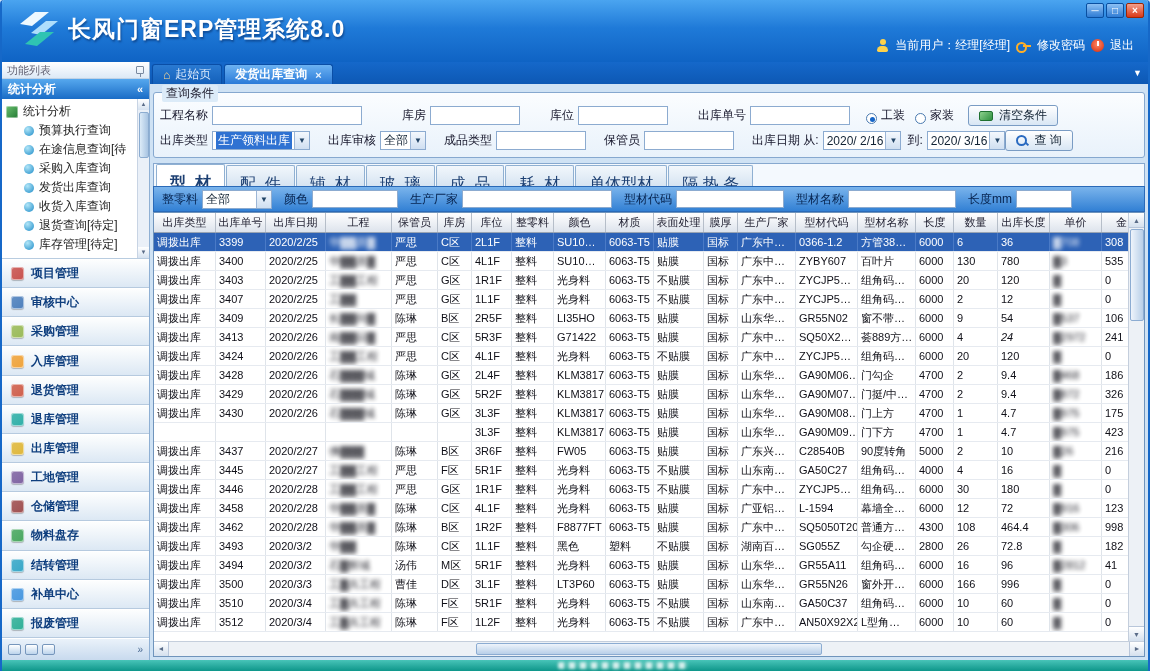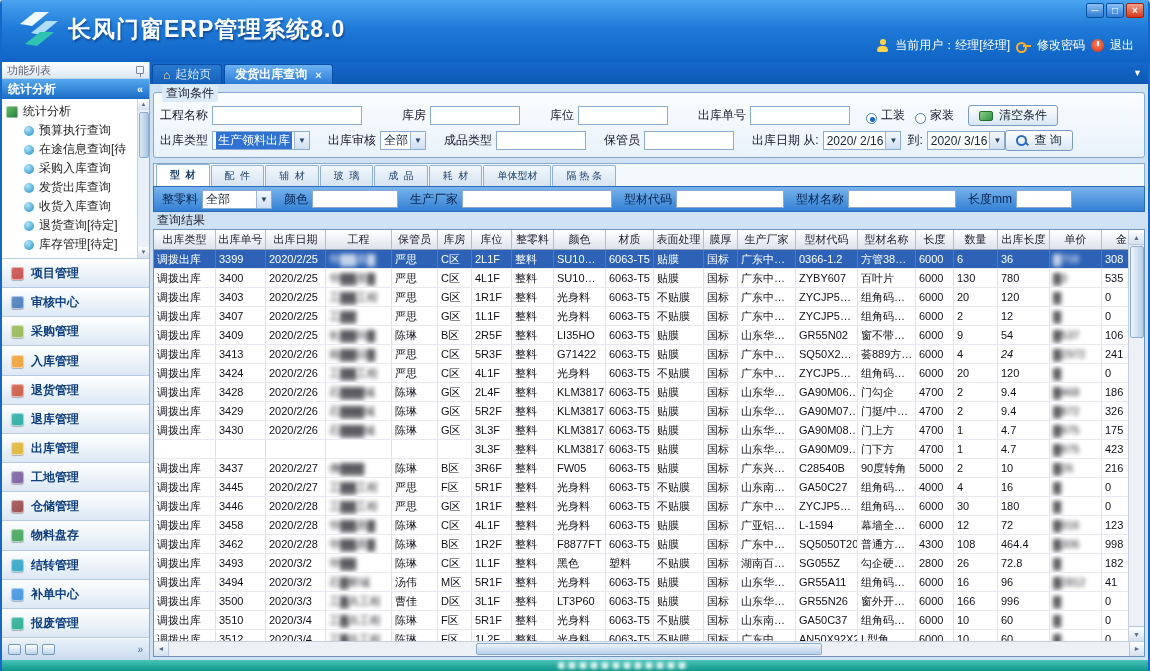--- a/index.html
+++ b/index.html
@@ -72,21 +72,21 @@
 .rdot{width:11px;height:11px;border-radius:50%;border:1px solid #4a7ab0;background:#fff;position:relative;flex:0 0 11px}
 .rdot.on::after{content:"";position:absolute;left:2.5px;top:2.5px;width:5px;height:5px;border-radius:50%;background:#1565c8}
 .btn{height:21px;display:inline-flex;align-items:center;gap:6px;padding:0 10px;border:1px solid #7a9cc4;border-radius:3px;background:linear-gradient(180deg,#ffffff,#d8e6f4);font:inherit;color:#123;cursor:pointer}
 .btn.pushr{margin-left:auto;margin-right:80px}
 .ico-clear{width:14px;height:10px;background:linear-gradient(135deg,#8cd08c,#2f9040);border-radius:2px;border:1px solid #1f7030}
 .ico-search{width:12px;height:12px;position:relative}
 .ico-search::before{content:"";position:absolute;left:0;top:0;width:7px;height:7px;border:2px solid #2a6ac0;border-radius:50%}
 .ico-search::after{content:"";position:absolute;left:8.5px;top:8.5px;width:4px;height:2px;background:#2a6ac0;transform:rotate(45deg)}
 
 .mat-tabs{flex:0 0 23px;display:flex;align-items:flex-end;background:#f4f9fe;border:1px solid #86a8cf;border-bottom:none;margin-top:5px;padding-left:2px;gap:1px}
-.mtab{height:21px;line-height:20px;padding:0 13px;border:1px solid #8fb0d2;border-bottom:none;border-radius:2px 2px 0 0;background:linear-gradient(180deg,#f2f7fc,#d6e4f2);color:#1c3f72;cursor:pointer;font-size:10px;white-space:pre}
+.mtab{height:21px;line-height:20px;padding:8px 13px;border:1px solid #8fb0d2;border-bottom:none;border-radius:2px 2px 0 0;background:linear-gradient(180deg,#f2f7fc,#d6e4f2);color:#1c3f72;cursor:pointer;font-size:16px;white-space:pre}
 .mtab.active{background:#fff;font-weight:bold;height:22px}
 
 .filter-bar{flex:0 0 26px;background:linear-gradient(180deg,#7ab4ec,#3280d4);border:1px solid #2a6ab8;display:flex;align-items:center;padding:0 8px;color:#06234e;font-size:12px;white-space:nowrap}
 .filter-bar label{margin:0 4px 0 12px}
 .filter-bar label:first-child{margin-left:0}
 .filter-bar .ipt{height:18px}
 .results-title{flex:0 0 17px;line-height:17px;padding-left:4px;color:#223;font-size:12px}
 
 .grid{flex:1;min-height:0;border:1px solid #6f94bc;background:#fff;display:flex;flex-direction:column;overflow:hidden}
 .grid-scroll-area{flex:1;display:flex;min-height:0}
@@ -353,21 +353,20 @@
           <label>生产厂家</label>
           <input class="ipt w150" style="">
           <label>型材代码</label>
           <input class="ipt w108" style="">
           <label>型材名称</label>
           <input class="ipt w108" style="">
           <label>长度mm</label>
           <input class="ipt w56" style="">
         </div>
 
-        <div class="results-title">查询结果</div>
 
         <div class="grid">
           <div class="grid-scroll-area">
             <div class="grid-cols">
               <div class="thead">
                   <div class="th" style="width: 62px;">出库类型</div>
                   <div class="th" style="width: 50px;">出库单号</div>
                   <div class="th" style="width: 60px;">出库日期</div>
                   <div class="th" style="width: 66px;">工程</div>
                   <div class="th" style="width: 46px;">保管员</div>

